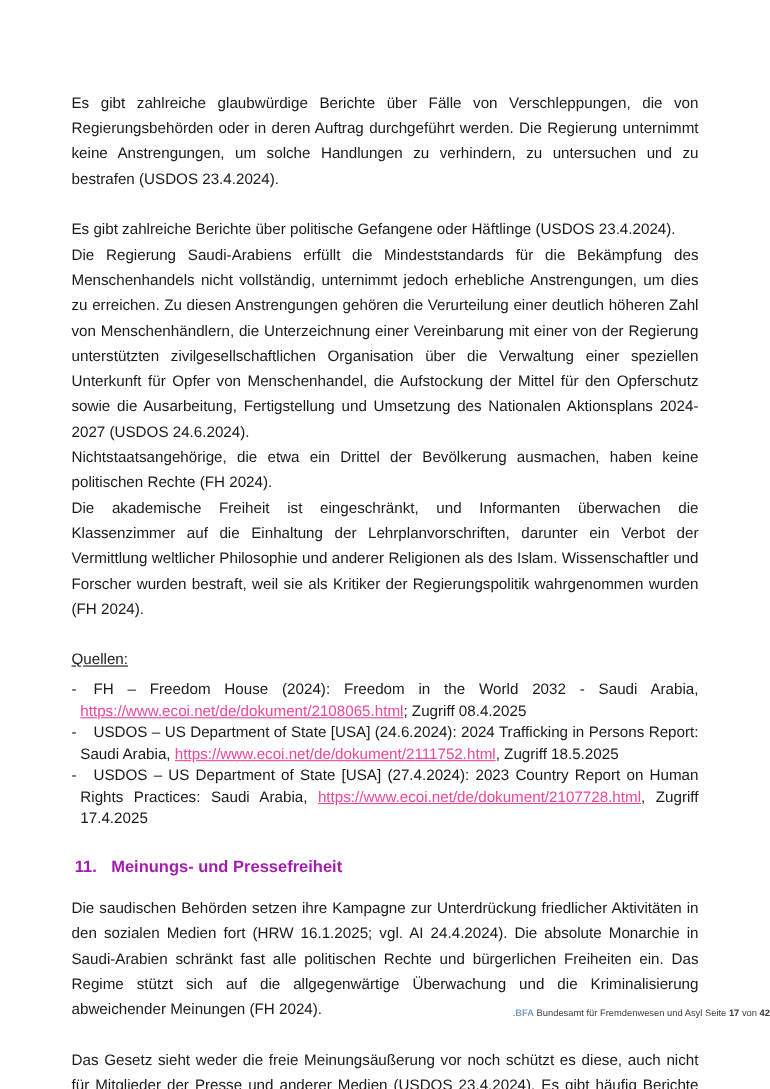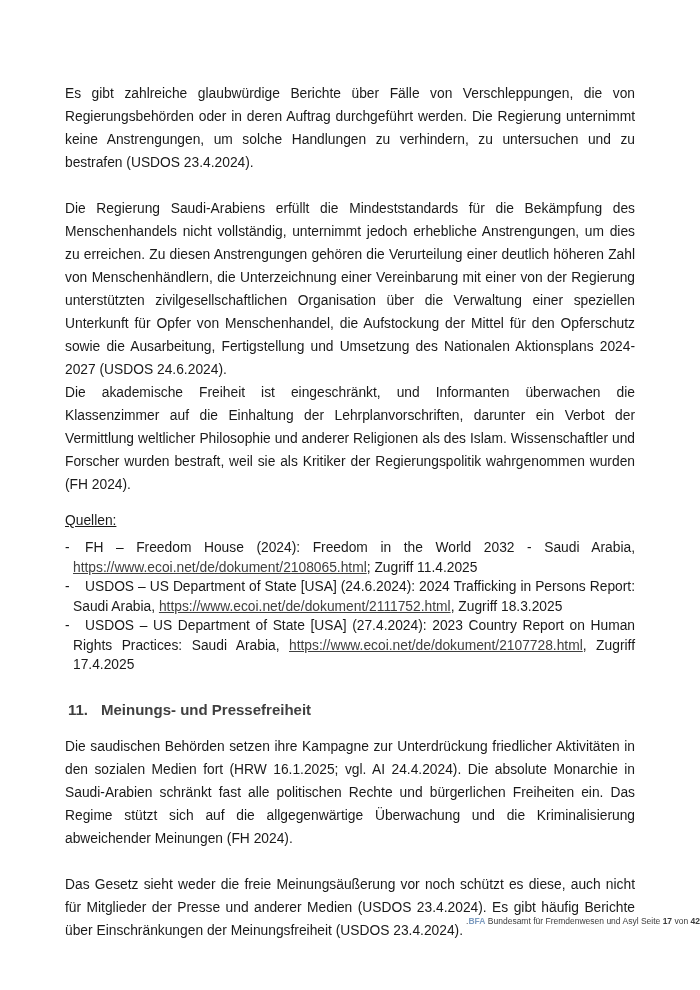--- a/index.html
+++ b/index.html
@@ -15,50 +15,50 @@
     position:absolute;
     left:65px;top:82px;width:570px;
     font-size:13.8px;
   }
   .para{
     margin:0;
     line-height:23px;
     text-align:justify;
   }
   .gap-after{margin-bottom:23px;}
-  .sources{margin-top:15px;}
+  .sources{margin-top:25px;}
   .sources-heading{
     margin:0 0 7px 0;
     line-height:20px;
     text-decoration:underline;
   }
   .src-item{
     position:relative;
     margin:0;
     padding-left:8px;
     text-indent:12px;
     line-height:19.5px;
     text-align:justify;
   }
   .src-dash{
     position:absolute;
     left:0;top:0;
     text-indent:0;
   }
   .src-link{
-    color:#404040;
+    color:#ec4899;
     text-decoration:underline;
     cursor:pointer;
   }
   .section-heading{
     margin:25px 0 15px 0;
     padding-left:3px;
     font-size:15px;
     font-weight:bold;
-    color:#404040;
+    color:#a21caf;
     line-height:20px;
   }
   .section-heading .num{margin-right:13px;}
   .footer{
     position:absolute;
     left:0;right:0;top:916px;
     text-align:right;
     font-size:8.5px;
     line-height:11px;
     color:#3c3c3c;
@@ -66,32 +66,34 @@
   .footer .logo{color:#7d9cc0;font-weight:bold;}
   .footer .bold{font-weight:bold;}
 </style>
 </head>
 <body>
 
 <div class="page">
   <div class="content">
 
     <p class="para gap-after">Es gibt zahlreiche glaubwürdige Berichte über Fälle von Verschleppungen, die von Regierungsbehörden oder in deren Auftrag durchgeführt werden. Die Regierung unternimmt keine Anstrengungen, um solche Handlungen zu verhindern, zu untersuchen und zu bestrafen (USDOS 23.4.2024).</p>
+    <p class="para">Es gibt zahlreiche Berichte über politische Gefangene oder Häftlinge (USDOS 23.4.2024).</p>
     <p class="para">Die Regierung Saudi-Arabiens erfüllt die Mindeststandards für die Bekämpfung des Menschenhandels nicht vollständig, unternimmt jedoch erhebliche Anstrengungen, um dies zu erreichen. Zu diesen Anstrengungen gehören die Verurteilung einer deutlich höheren Zahl von Menschenhändlern, die Unterzeichnung einer Vereinbarung mit einer von der Regierung unterstützten zivilgesellschaftlichen Organisation über die Verwaltung einer speziellen Unterkunft für Opfer von Menschenhandel, die Aufstockung der Mittel für den Opferschutz sowie die Ausarbeitung, Fertigstellung und Umsetzung des Nationalen Aktionsplans 2024-2027 (USDOS 24.6.2024).</p>
+    <p class="para">Nichtstaatsangehörige, die etwa ein Drittel der Bevölkerung ausmachen, haben keine politischen Rechte (FH 2024).</p>
     <p class="para">Die akademische Freiheit ist eingeschränkt, und Informanten überwachen die Klassenzimmer auf die Einhaltung der Lehrplanvorschriften, darunter ein Verbot der Vermittlung weltlicher Philosophie und anderer Religionen als des Islam. Wissenschaftler und Forscher wurden bestraft, weil sie als Kritiker der Regierungspolitik wahrgenommen wurden (FH 2024).</p>
 
     <div class="sources">
       <p class="sources-heading">Quellen:</p>
 
       <div class="src-item">
-        <span class="src-dash">-</span><span>FH – Freedom House (2024): Freedom in the World 2032 - Saudi Arabia, </span><a class="src-link">https://www.ecoi.net/de/dokument/2108065.html</a><span>; Zugriff 11.4.2025</span>
+        <span class="src-dash">-</span><span>FH – Freedom House (2024): Freedom in the World 2032 - Saudi Arabia, </span><a class="src-link">https://www.ecoi.net/de/dokument/2108065.html</a><span>; Zugriff 08.4.2025</span>
       </div>
 
       <div class="src-item">
-        <span class="src-dash">-</span><span>USDOS – US Department of State [USA] (24.6.2024): 2024 Trafficking in Persons Report: Saudi Arabia, </span><a class="src-link">https://www.ecoi.net/de/dokument/2111752.html</a><span>, Zugriff 18.3.2025</span>
+        <span class="src-dash">-</span><span>USDOS – US Department of State [USA] (24.6.2024): 2024 Trafficking in Persons Report: Saudi Arabia, </span><a class="src-link">https://www.ecoi.net/de/dokument/2111752.html</a><span>, Zugriff 18.5.2025</span>
       </div>
 
       <div class="src-item">
         <span class="src-dash">-</span><span>USDOS – US Department of State [USA] (27.4.2024): 2023 Country Report on Human Rights Practices: Saudi Arabia, </span><a class="src-link">https://www.ecoi.net/de/dokument/2107728.html</a><span>, Zugriff 17.4.2025</span>
       </div>
     </div>
 
     <h2 class="section-heading">
       <span class="num">11.</span><span>Meinungs- und Pressefreiheit</span>
     </h2>

